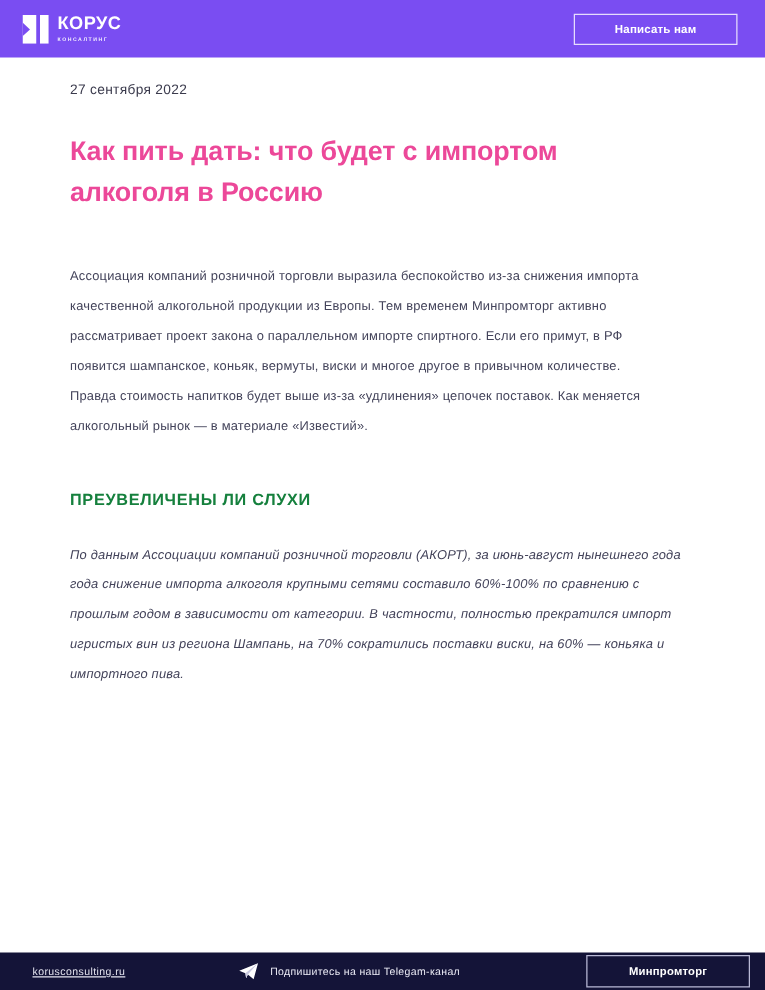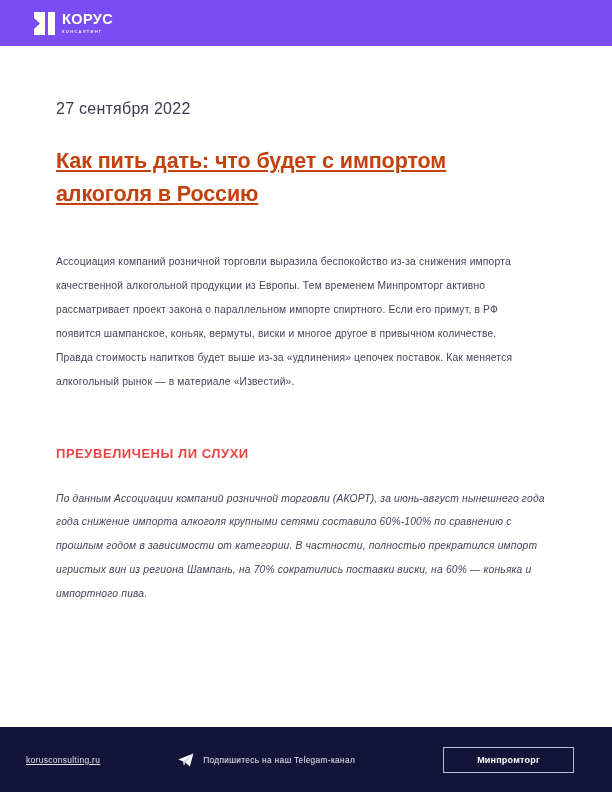--- a/index.html
+++ b/index.html
@@ -26,21 +26,21 @@
     background: #ffffff;
   }
 
   
   .site-header {
     height: 46px;
     background: #7a4df2;
     display: flex;
     align-items: center;
     justify-content: space-between;
-    padding: 0 22px 0 34px;
+    padding: 0 22px 0 18px;
     box-sizing: border-box;
     flex: 0 0 auto;
   }
 
   .logo {
     display: flex;
     align-items: center;
     gap: 7px;
   }
 
@@ -95,72 +95,71 @@
 
   
   .article {
     flex: 1 1 auto;
     padding: 0 56px;
     box-sizing: border-box;
     overflow: hidden;
   }
 
   .article-date {
-    font-size: 16px;
+    font-size: 11px;
     color: #3b3b4d;
     letter-spacing: 0.25px;
-    margin-top: 54px;
+    margin-top: 20px;
   }
 
   .article-title {
     font-size: 21.5px;
     font-weight: bold;
-    color: #c2410c;
+    color: #ec4899;
     line-height: 1.52;
     letter-spacing: -0.1px;
     margin: 27px 0 0 0;
     max-width: 470px;
-    text-decoration: underline;
   }
 
   .article-body p {
     font-size: 10.3px;
     line-height: 2.32;
     color: #43435a;
     letter-spacing: 0.17px;
     margin: 0;
   }
 
   .para-lead {
     margin-top: 40px !important;
     max-width: 480px;
   }
 
   .section-heading {
     font-size: 13px;
     font-weight: bold;
-    color: #ef4444;
+    color: #15803d;
     letter-spacing: 0.55px;
-    margin: 52px 0 0 0;
+    margin: 38px 0 0 0;
     text-transform: uppercase;
   }
 
   .para-second {
     margin-top: 26px !important;
     max-width: 492px;
     font-style: italic;
   }
 
   
   .site-footer {
-    height: 65px;
+    height: 30px;
     background: #141438;
     display: flex;
     align-items: center;
-    padding: 0 38px 0 26px;
+    padding: 0 12px 0 26px;
     box-sizing: border-box;
     flex: 0 0 auto;
   }
 
   .footer-site {
     color: #e4e4ef;
     font-size: 8.4px;
     letter-spacing: 0.35px;
     white-space: nowrap;
   }
@@ -221,20 +220,21 @@
           <path d="M0 6 L6 11.5 L0 17 Z" fill="#7a4df2"></path>
           <rect x="14" y="0" width="7" height="23" fill="#ffffff"></rect>
         </svg>
       </span>
       <span class="logo-type">
         <span class="logo-name">КОРУС</span>
         <span class="logo-sub">КОНСАЛТИНГ</span>
       </span>
     </div>
 
+    <button class="header-cta">Написать нам</button>
 
   </header>
 
   <main class="article">
 
     <div class="article-date">27 сентября 2022</div>
 
     <h1 class="article-title">Как пить дать: что будет с импортом алкоголя в Россию</h1>
 
     <div class="article-body">

